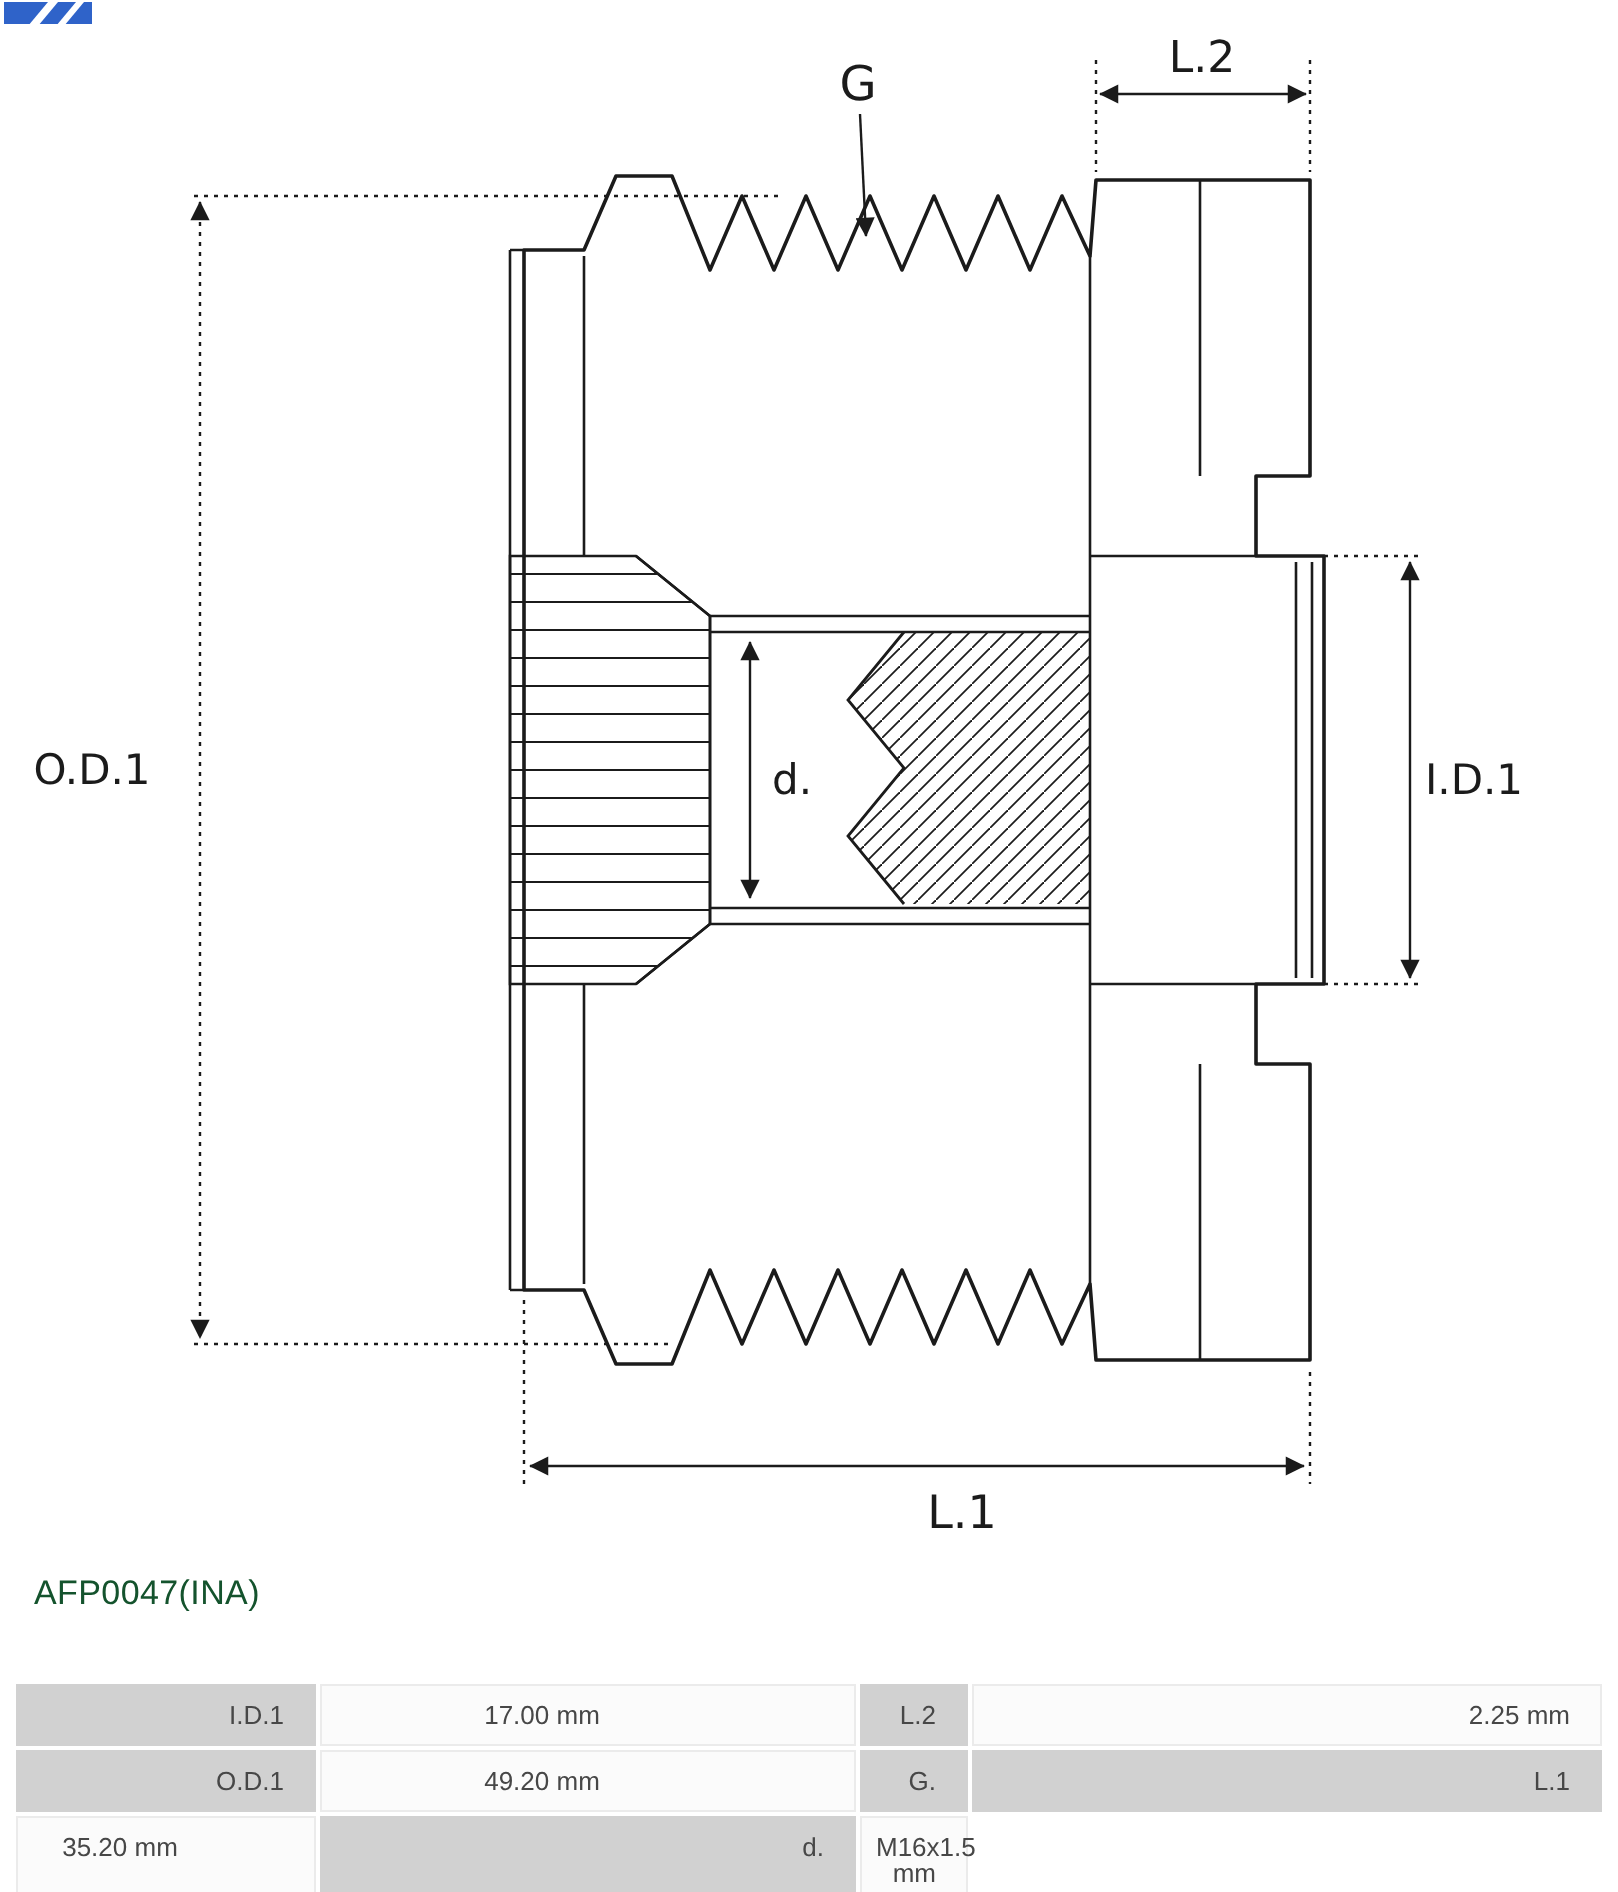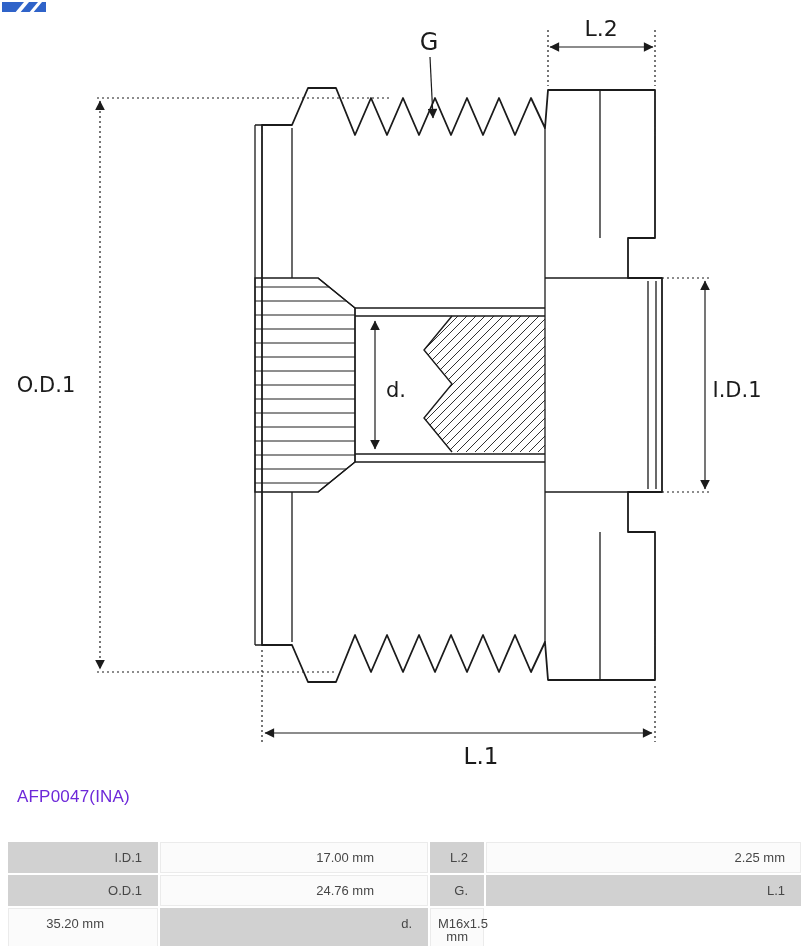--- a/index.html
+++ b/index.html
@@ -5,33 +5,33 @@
   html,body{margin:0;padding:0;background:#ffffff;}
   body{
     width:809px;height:946px;position:relative;overflow:hidden;
     font-family:"Liberation Sans", sans-serif;
   }
   .logo-frag{position:absolute;top:0;left:2px;width:44px;height:12px;overflow:hidden;}
   .drawing{display:block;}
   .drawing text{font-family:"DejaVu Sans", sans-serif;fill:#1b1b1b;}
   .part-number{
     margin:5px 0 0 17px;line-height:19px;font-size:17px;
-    color:#6d28d9;letter-spacing:0.2px;
+    color:#14532d;letter-spacing:0.2px;
   }
   .spec-table{
     margin:36px 8px 0 8px;
     display:grid;
     grid-template-columns:150px 268px 54px 1fr;
     gap:2px;
     font-size:13px;color:#474747;
   }
   .cell{padding:9px 16px 9px 8px;text-align:right;line-height:13px;}
   .lab{background:#d1d1d1;}
   .val{background:#fbfbfb;box-shadow:inset 0 0 0 1px #ebebeb;}
-  .val.pad-lg{padding-right:54px;}
+  .val.pad-lg{padding-right:54px;text-align:center;}
 </style>
 </head>
 <body>
 
 <div class="logo-frag">
   <svg width="44" height="12">
     <rect x="0" y="0" width="44" height="12" fill="#2f63c9"></rect>
     <path d="M12,12 L22,0 L27,0 L17,12 Z" fill="#ffffff"></path>
     <path d="M26,12 L36,0 L40,0 L30,12 Z" fill="#ffffff"></path>
   </svg>
@@ -125,20 +125,20 @@
 
 <div class="part-number">AFP0047(INA)</div>
 
 <div class="spec-table">
   <div class="cell lab">I.D.1</div>
   <div class="cell val pad-lg">17.00 mm</div>
   <div class="cell lab">L.2</div>
   <div class="cell val">2.25 mm</div>
 
   <div class="cell lab">O.D.1</div>
-  <div class="cell val pad-lg">24.76 mm</div>
+  <div class="cell val pad-lg">49.20 mm</div>
   <div class="cell lab">G.</div>
 
   <div class="cell lab">L.1</div>
   <div class="cell val pad-lg">35.20 mm</div>
   <div class="cell lab">d.</div>
   <div class="cell val">M16x1.5 mm</div>
 </div>
 
 </body></html>

